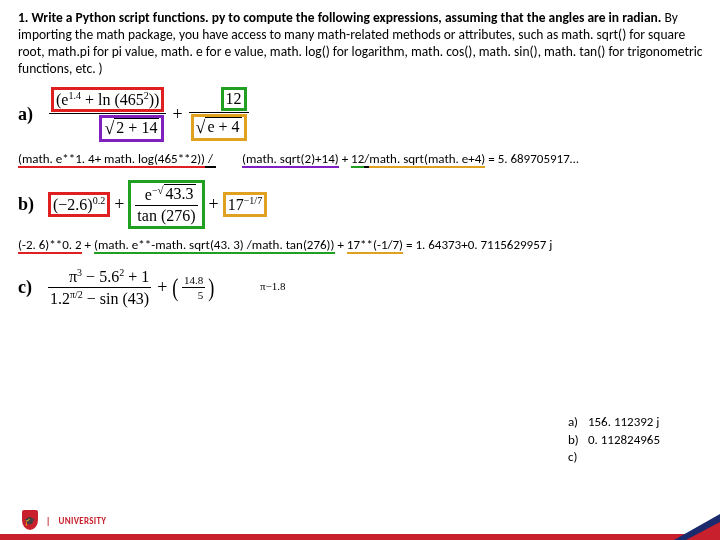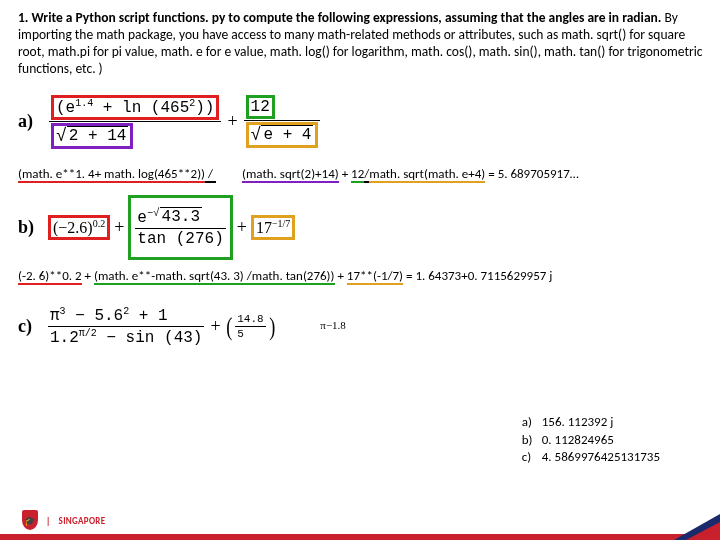--- a/index.html
+++ b/index.html
@@ -2,21 +2,21 @@
 <html><head>
 <meta charset="utf-8">
 <style>
   * { box-sizing: border-box; margin: 0; padding: 0; }
   body { width: 720px; height: 540px; font-family: Calibri, Arial, sans-serif; background: #fff; position: relative; overflow: hidden; }
   .content { padding: 10px 10px 0 18px; }
   .intro { font-size: 13.5px; line-height: 1.25; }
   .intro .bold { font-weight: bold; }
   .equation-row { display: flex; align-items: center; margin: 8px 0; font-family: 'Times New Roman', serif; }
   .label { font-size: 18px; font-weight: bold; margin-right: 14px; }
-  .frac { display: inline-flex; flex-direction: column; align-items: flex-start; vertical-align: middle; margin: 8px 2px; font-family: Liberation Mono, monospace; }
+  .frac { display: inline-flex; flex-direction: column; align-items: flex-end; vertical-align: middle; margin: 0 2px; }
   .frac .num, .frac .den { padding: 1px 2px; font-size: 16px; }
   .frac .bar { width: 100%; height: 1px; background: #000; }
   .op { font-size: 18px; margin: 0 4px; }
   .box { border: 3px solid; padding: 0 2px; display: inline-block; }
   .box-red { border-color: #e02020; }
   .box-purple { border-color: #8020c0; }
   .box-green { border-color: #20a020; }
   .box-orange { border-color: #e0a020; }
   .sqrt { display: inline-flex; align-items: flex-start; }
   .sqrt-sym { font-size: 18px; }
@@ -117,26 +117,25 @@
   <div class="arow">
       <span class="alet">a)</span>
       <span>156. 112392 j</span>
     </div>
   <div class="arow">
       <span class="alet">b)</span>
       <span>0. 112824965</span>
     </div>
   <div class="arow">
       <span class="alet">c)</span>
-      <span>4. 5869976425131735</span>
     </div>
 </div>
 
 <div class="footer">
   <div class="footer-logo">
     <span class="logo-shield">🎓</span>
     <span style="color:#c8202c; margin:0 2px;">|</span>
-    <span style="color:#c8202c;">SINGAPORE</span>
+    <span style="color:#c8202c;">UNIVERSITY</span>
   </div>
   <div class="footer-bar"></div>
   <div class="footer-diag"></div>
   <div class="footer-diag2"></div>
 </div>
 
 </body></html>

